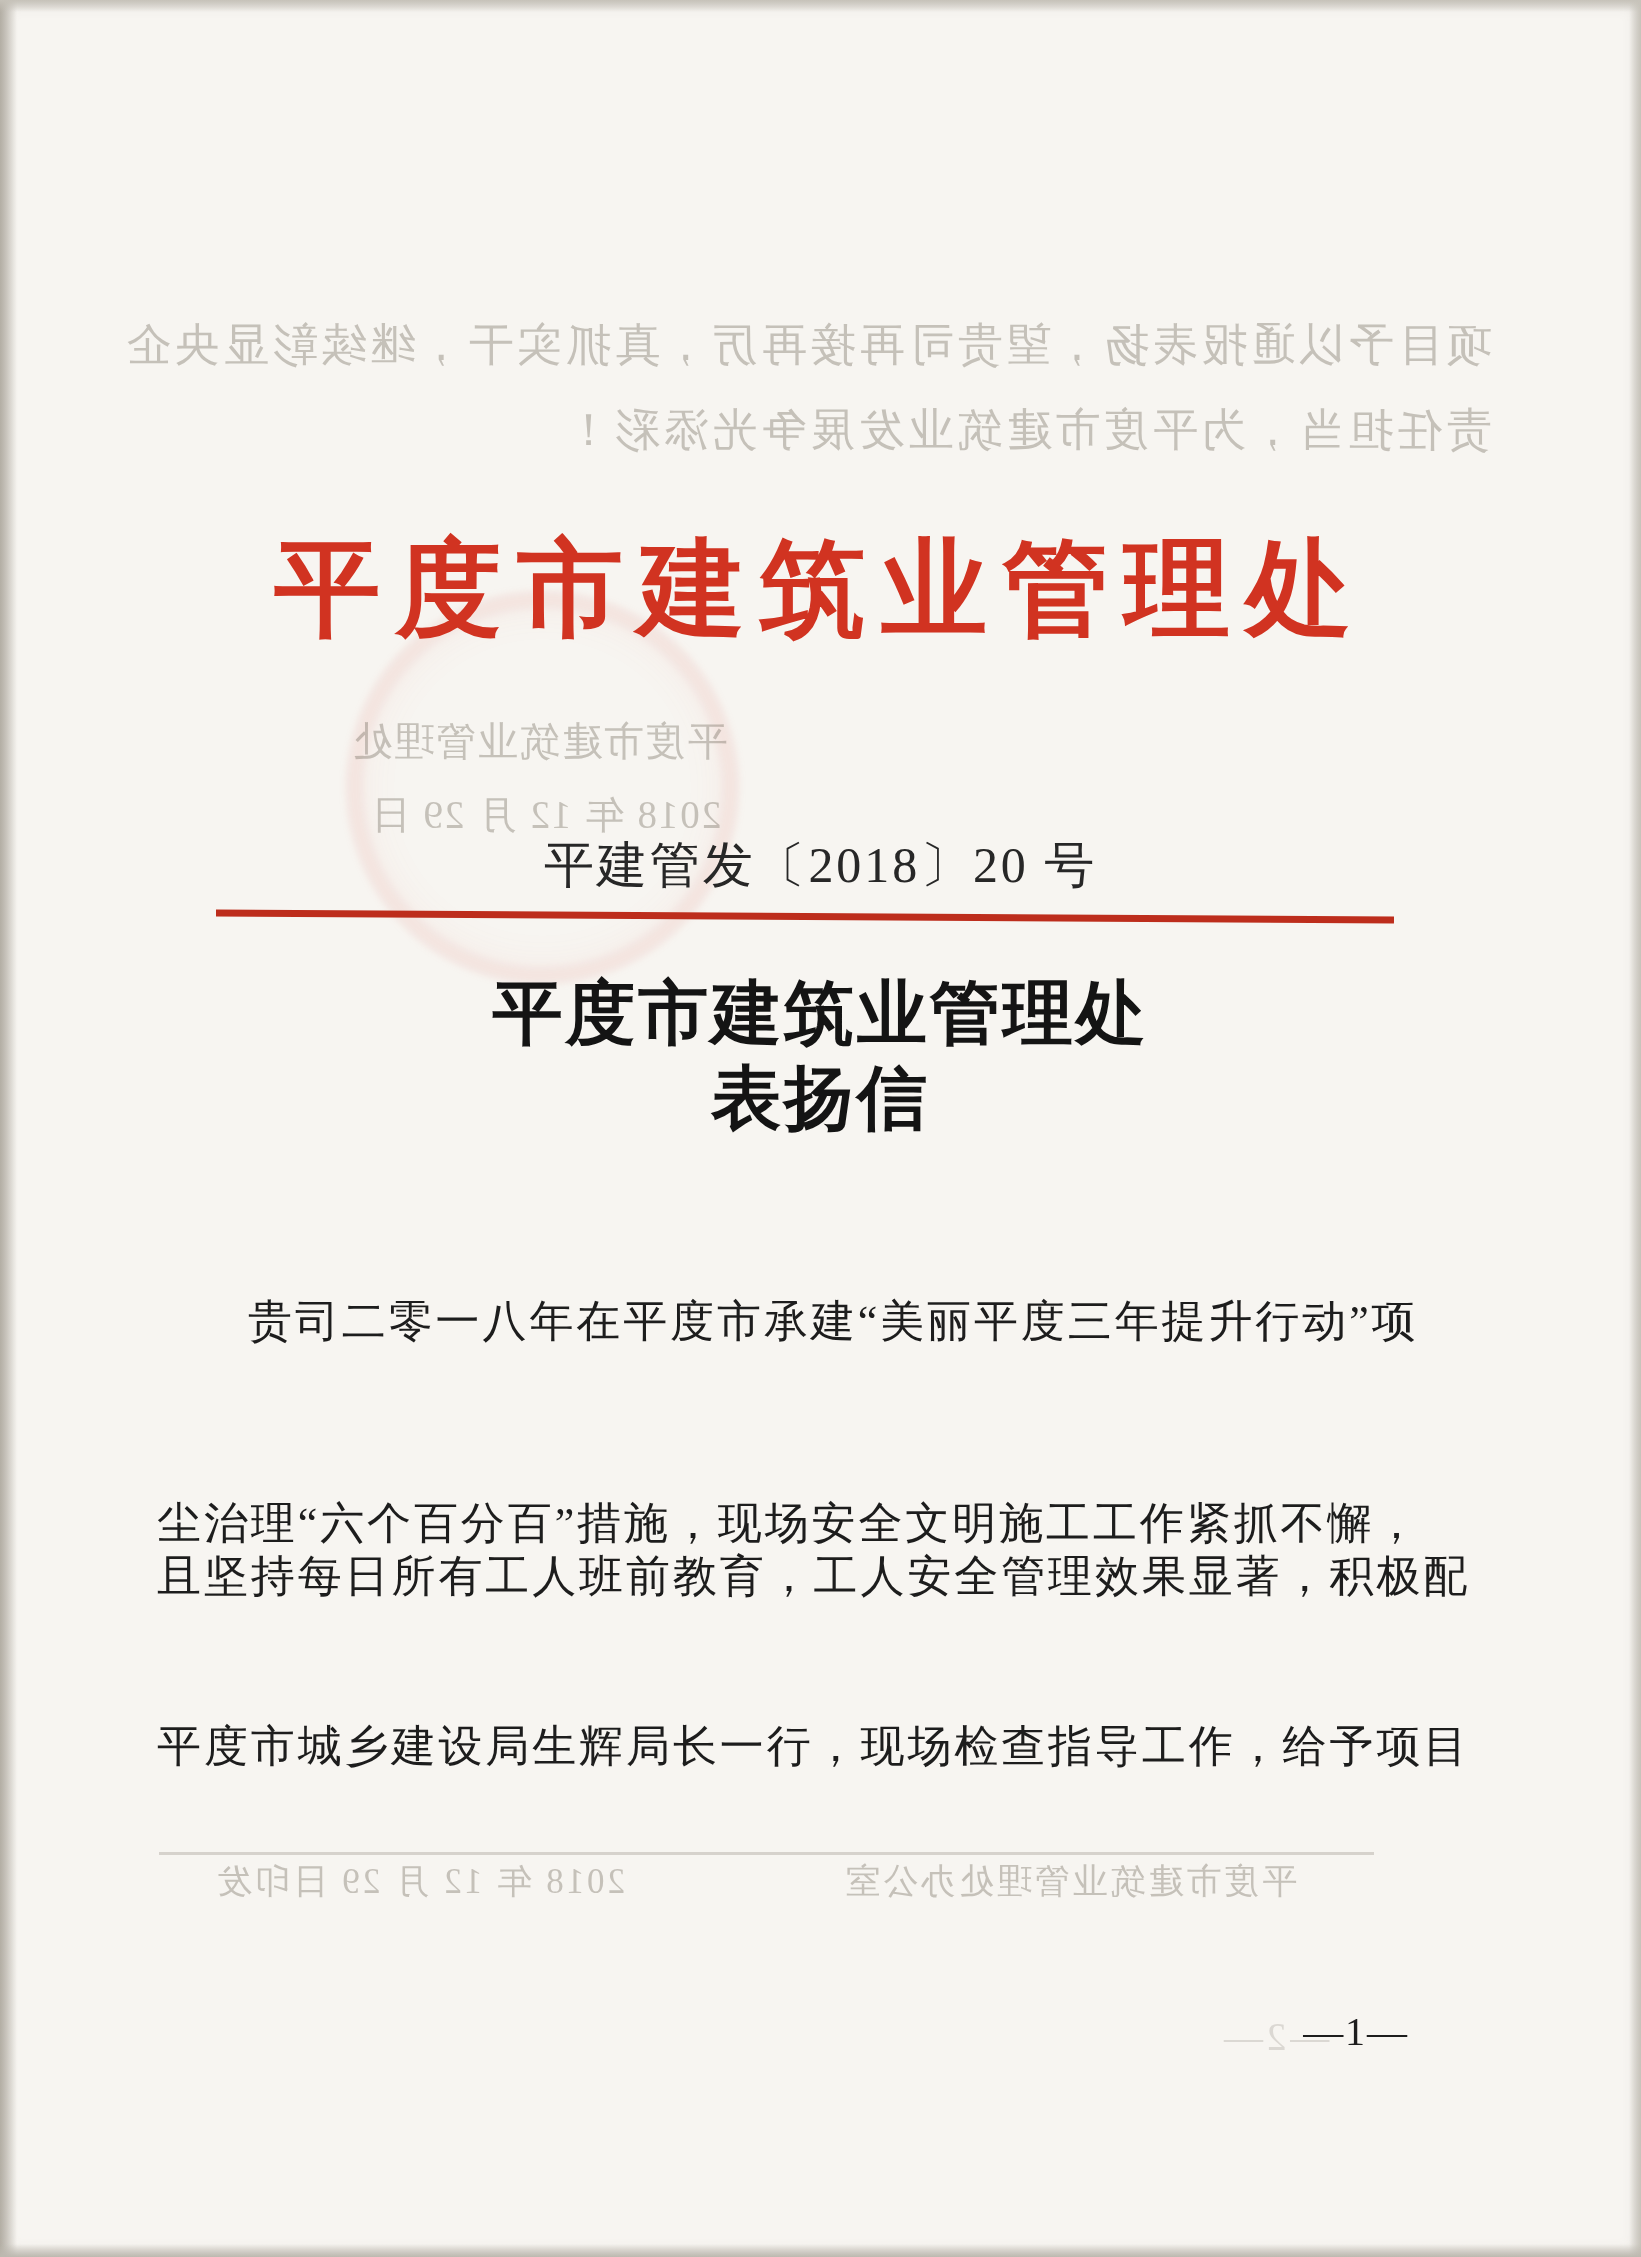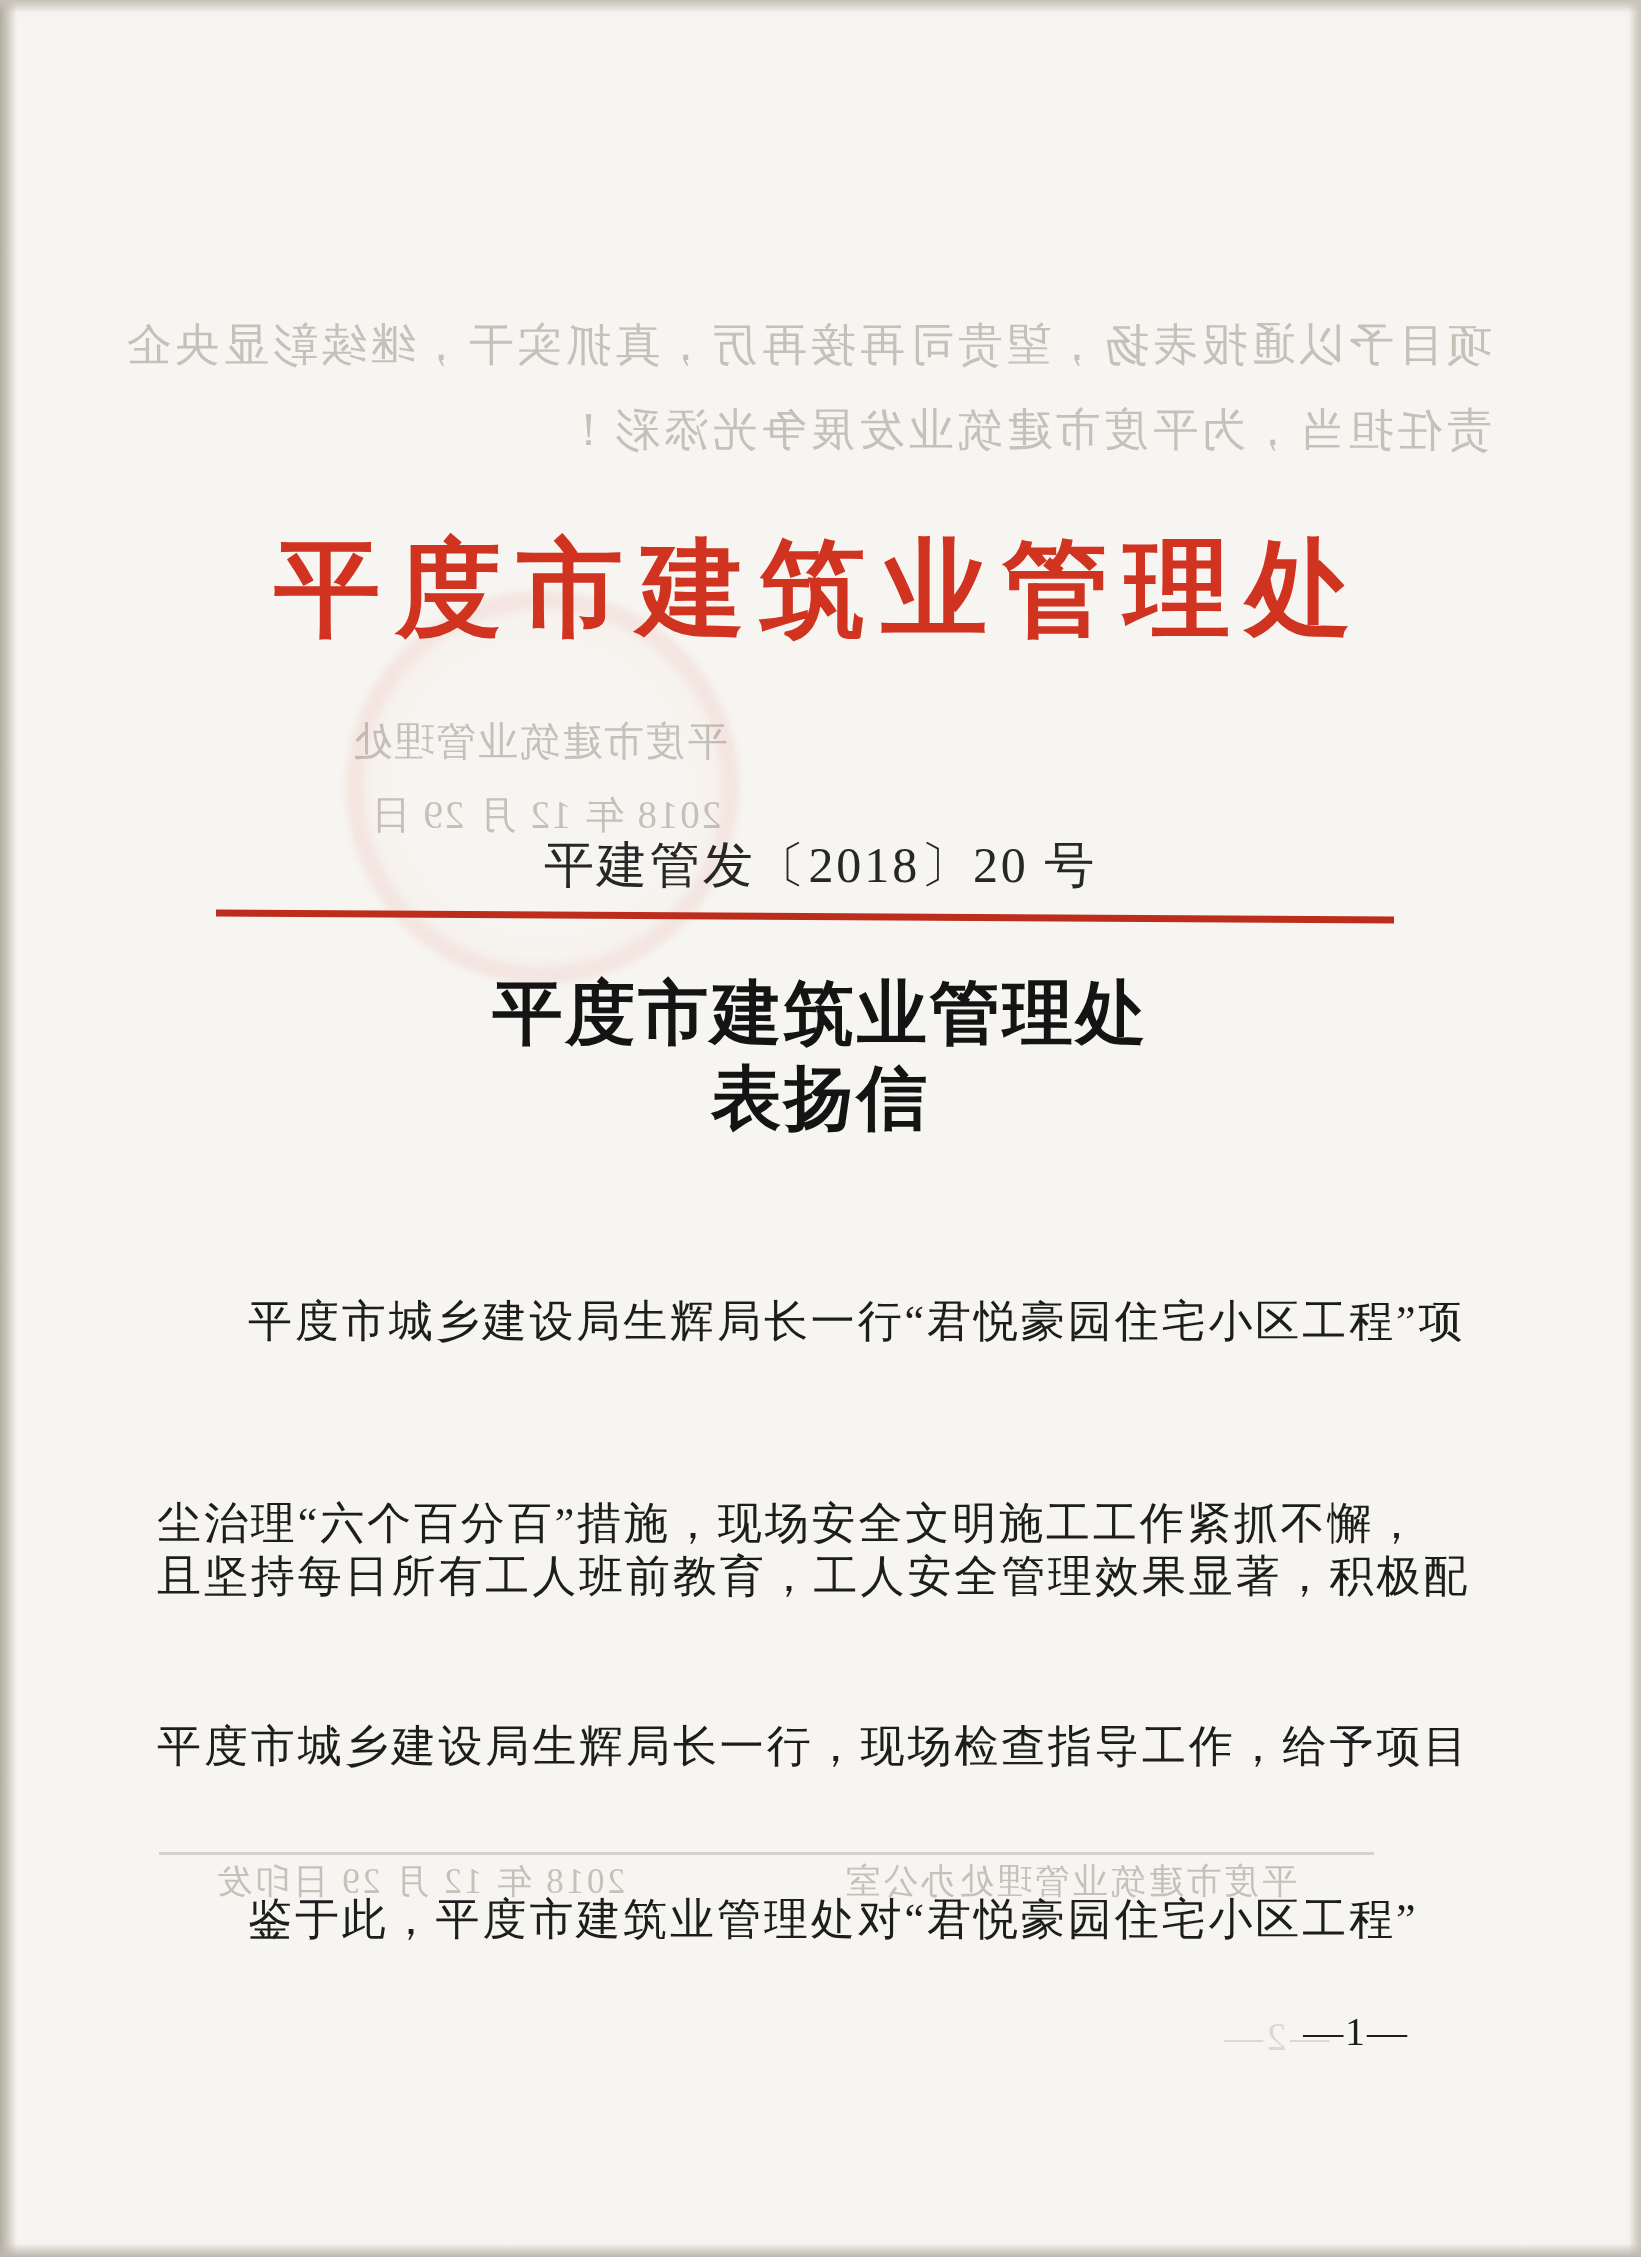--- a/index.html
+++ b/index.html
@@ -115,28 +115,27 @@
   <div class="bleed bleed-date">2018 年 12 月 29 日</div>
 
   <div class="agency-title">平度市建筑业管理处</div>
   <div class="doc-number">平建管发〔2018〕20 号</div>
   <div class="red-rule"></div>
 
   <div class="letter-title t1">平度市建筑业管理处</div>
   <div class="letter-title t2">表扬信</div>
 
 
-  <div class="body-line indent l0">平度市城乡建设局生辉局长一行“君悦豪园住宅小区工程”项</div>
+  <div class="body-line indent l0">贵司二零一八年在平度市承建“美丽平度三年提升行动”项</div>
   <div class="body-line l2">尘治理“六个百分百”措施，现场安全文明施工工作紧抓不懈，</div>
   <div class="body-line l3">且坚持每日所有工人班前教育，工人安全管理效果显著，积极配</div>
   <div class="body-line l5">平度市城乡建设局生辉局长一行，现场检查指导工作，给予项目</div>
 
   <div class="bleed-rule"></div>
   <div class="bleed bleed-footer-left">2018 年 12 月 29 日印发</div>
   <div class="bleed bleed-footer-right">平度市建筑业管理处办公室</div>
 
-  <div class="body-line indent closing">鉴于此，平度市建筑业管理处对“君悦豪园住宅小区工程”</div>
 
   <div class="bleed bleed-pagenum">—2—</div>
   <div class="page-number">—1—</div>
 
 </div>
 
 
 </body></html>

